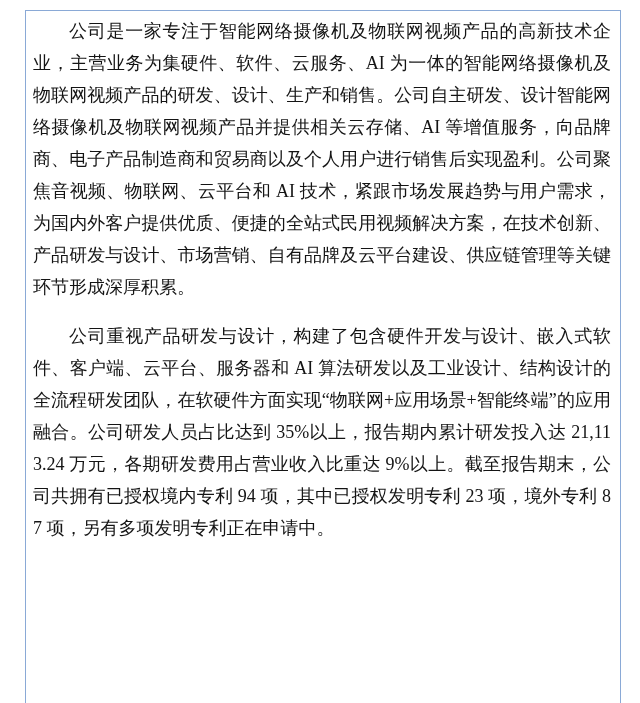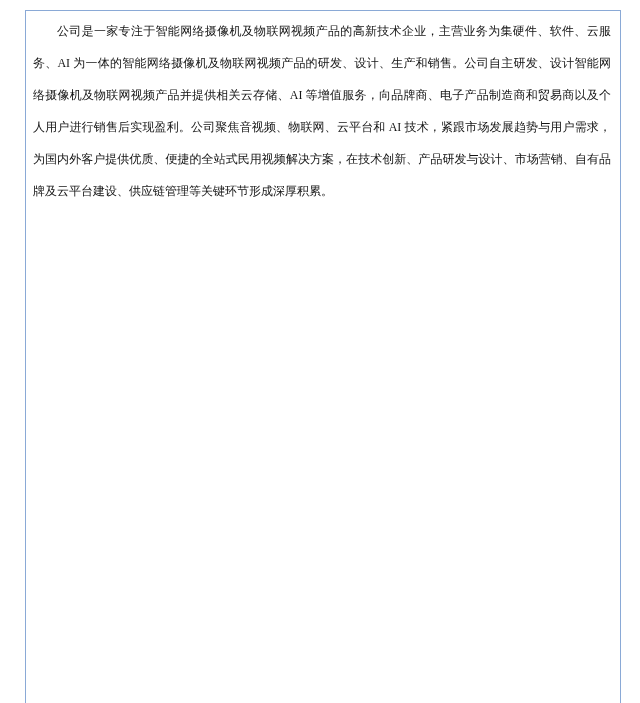--- a/index.html
+++ b/index.html
@@ -21,26 +21,27 @@
     width: 596px;
     height: 700px; 
     box-sizing: border-box;
     border: 1px solid #8aa9d6;
     border-bottom: none;
     background: #ffffff;
     padding: 4px 9px 0 7px;
   }
   .para {
     margin: 0 0 17px 0;
-    font-size: 12px;
+    font-size: 18px;
     line-height: 32px;
     color: #141414;
     text-align: justify;
     text-indent: 2em;
     word-break: break-all;
   }
 </style>
 </head>
 <body>
 
 <div class="text-frame">
   <p class="para">公司是一家专注于智能网络摄像机及物联网视频产品的高新技术企业，主营业务为集硬件、软件、云服务、AI 为一体的智能网络摄像机及物联网视频产品的研发、设计、生产和销售。公司自主研发、设计智能网络摄像机及物联网视频产品并提供相关云存储、AI 等增值服务，向品牌商、电子产品制造商和贸易商以及个人用户进行销售后实现盈利。公司聚焦音视频、物联网、云平台和 AI 技术，紧跟市场发展趋势与用户需求，为国内外客户提供优质、便捷的全站式民用视频解决方案，在技术创新、产品研发与设计、市场营销、自有品牌及云平台建设、供应链管理等关键环节形成深厚积累。</p>
+  <p class="para">公司重视产品研发与设计，构建了包含硬件开发与设计、嵌入式软件、客户端、云平台、服务器和 AI 算法研发以及工业设计、结构设计的全流程研发团队，在软硬件方面实现“物联网+应用场景+智能终端”的应用融合。公司研发人员占比达到 35%以上，报告期内累计研发投入达 21,113.24 万元，各期研发费用占营业收入比重达 9%以上。截至报告期末，公司共拥有已授权境内专利 94 项，其中已授权发明专利 23 项，境外专利 87 项，另有多项发明专利正在申请中。</p>
 </div>
 
 </body></html>

